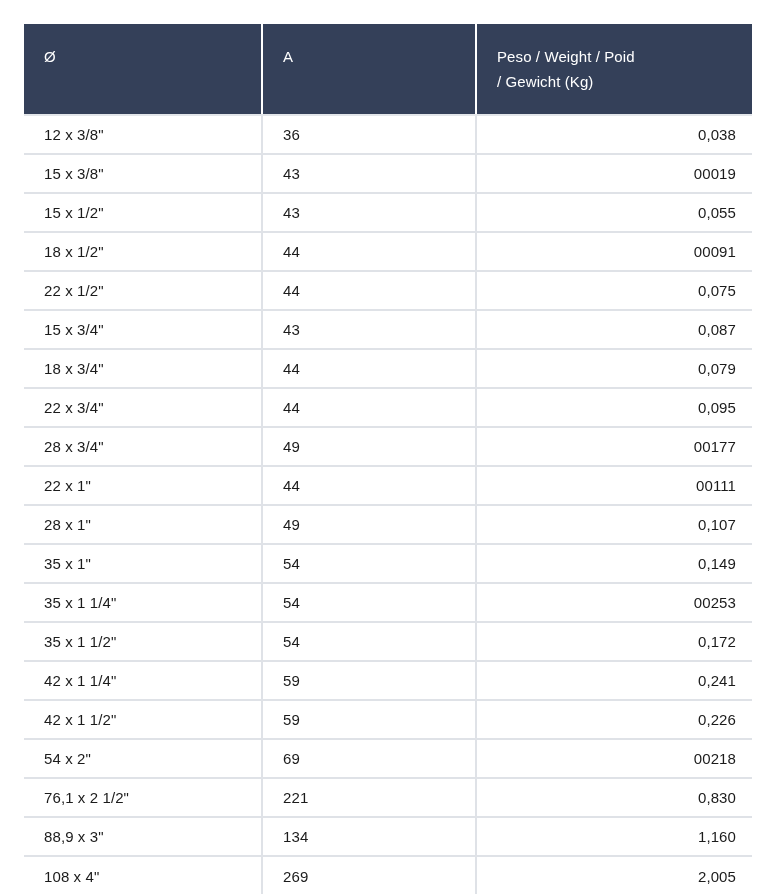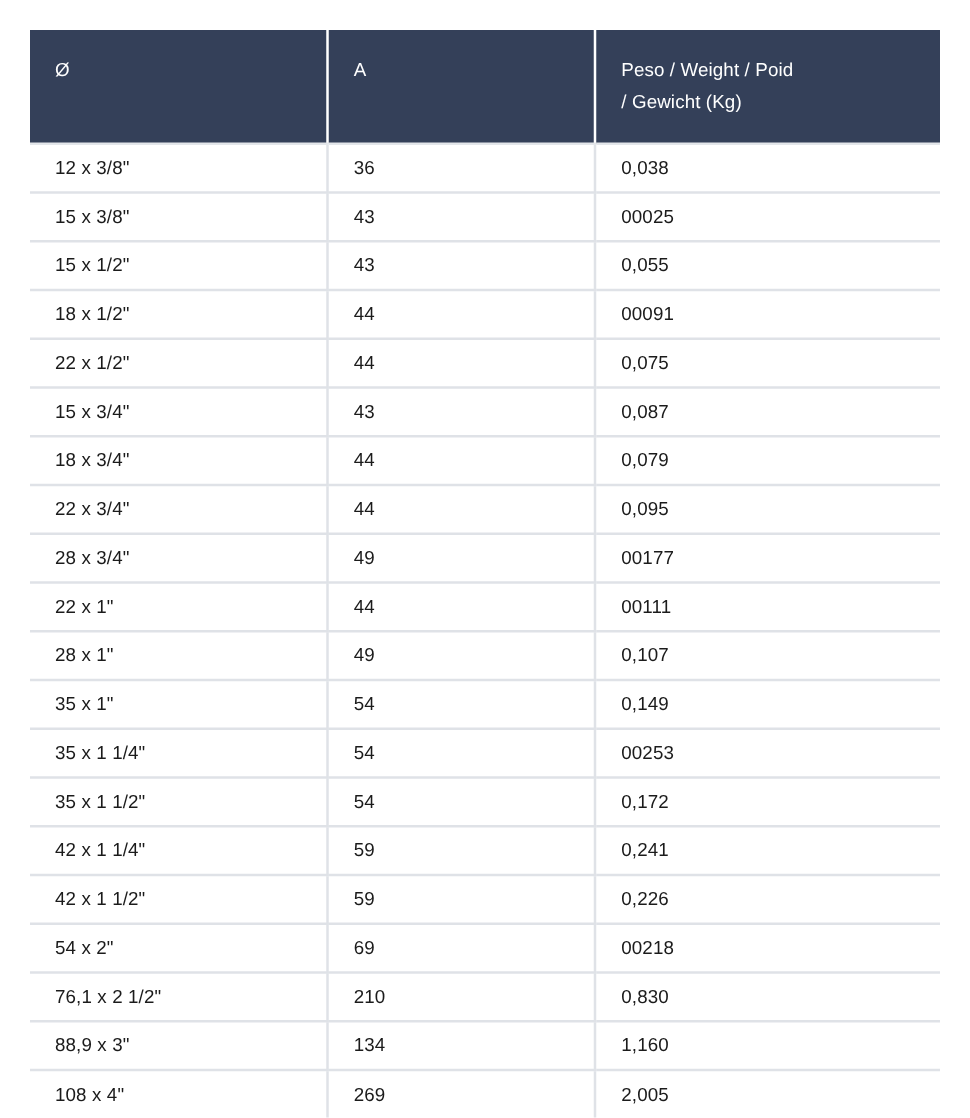--- a/index.html
+++ b/index.html
@@ -75,20 +75,21 @@
     padding: 0 16px 0 20px;
     box-sizing: border-box;
     background: #ffffff;
     border-bottom: 2px solid #dfe2e7;
     border-right: 2px solid #dfe2e7;
     letter-spacing: 0.1px;
     white-space: nowrap;
   }
   tbody td:last-child {
     border-right: none;
+    text-align: right;
   }
   tbody tr:last-child td {
     border-bottom: none;
   }
 </style>
 </head>
 <body>
 
 <div class="page">
   <div class="table-wrap">
@@ -114,21 +115,21 @@
       </thead>
       <tbody id="table-body">
           <tr>
             <td>12 x 3/8"</td>
             <td>36</td>
             <td>0,038</td>
           </tr>
           <tr>
             <td>15 x 3/8"</td>
             <td>43</td>
-            <td>00025</td>
+            <td>00019</td>
           </tr>
           <tr>
             <td>15 x 1/2"</td>
             <td>43</td>
             <td>0,055</td>
           </tr>
           <tr>
             <td>18 x 1/2"</td>
             <td>44</td>
             <td>00091</td>
@@ -193,21 +194,21 @@
             <td>59</td>
             <td>0,226</td>
           </tr>
           <tr>
             <td>54 x 2"</td>
             <td>69</td>
             <td>00218</td>
           </tr>
           <tr>
             <td>76,1 x 2 1/2"</td>
-            <td>210</td>
+            <td>221</td>
             <td>0,830</td>
           </tr>
           <tr>
             <td>88,9 x 3"</td>
             <td>134</td>
             <td>1,160</td>
           </tr>
           <tr>
             <td>108 x 4"</td>
             <td>269</td>

